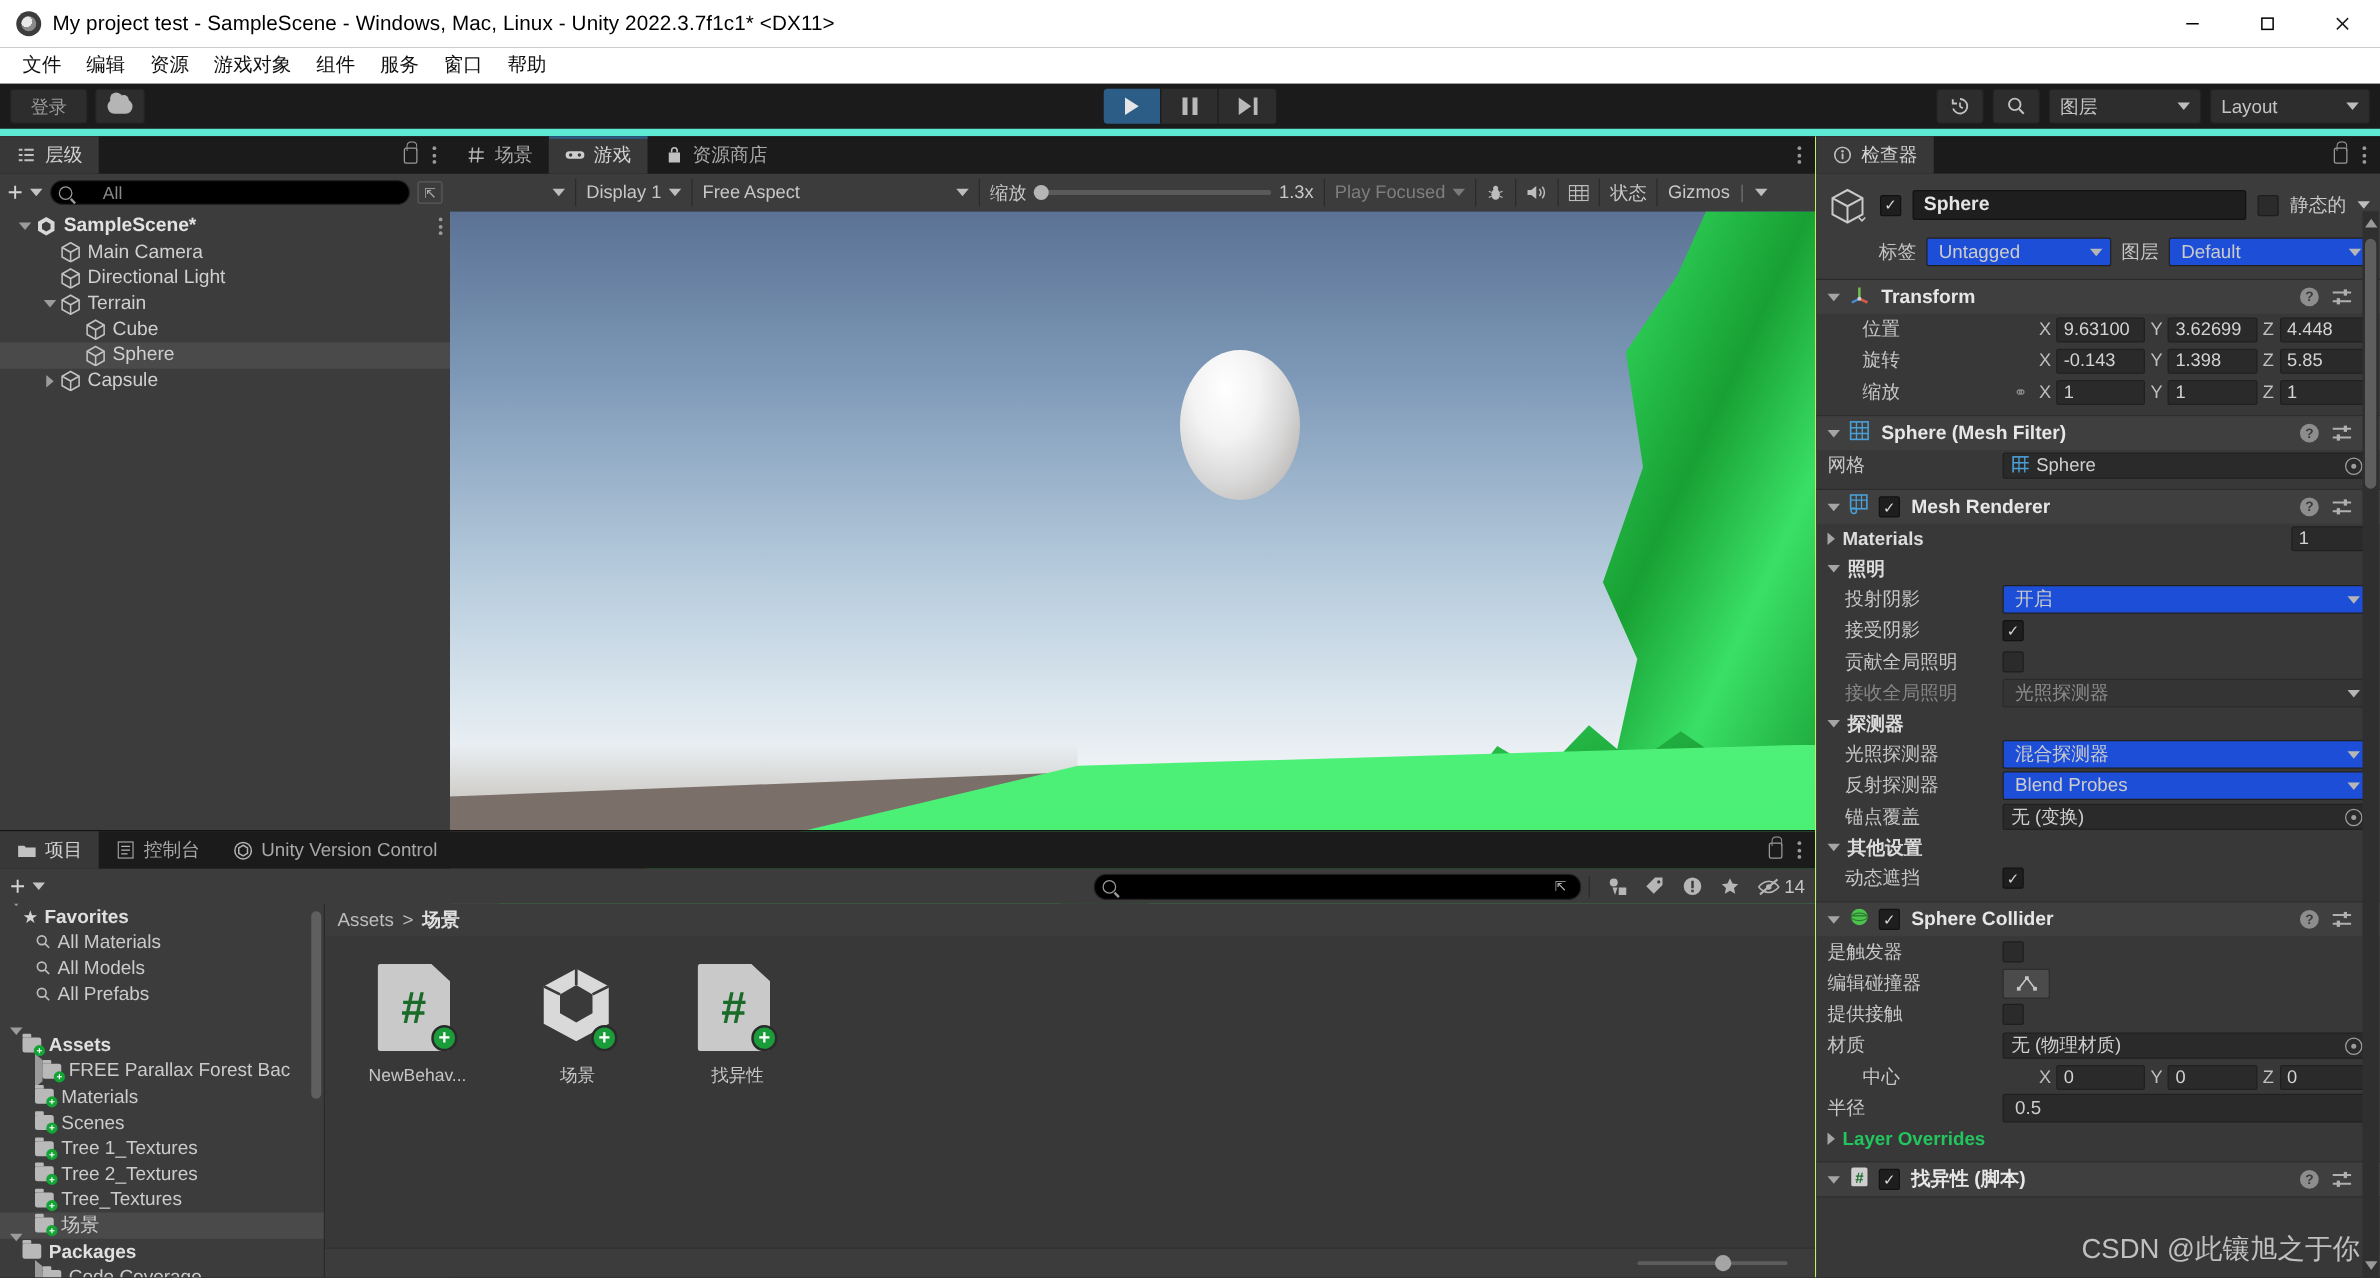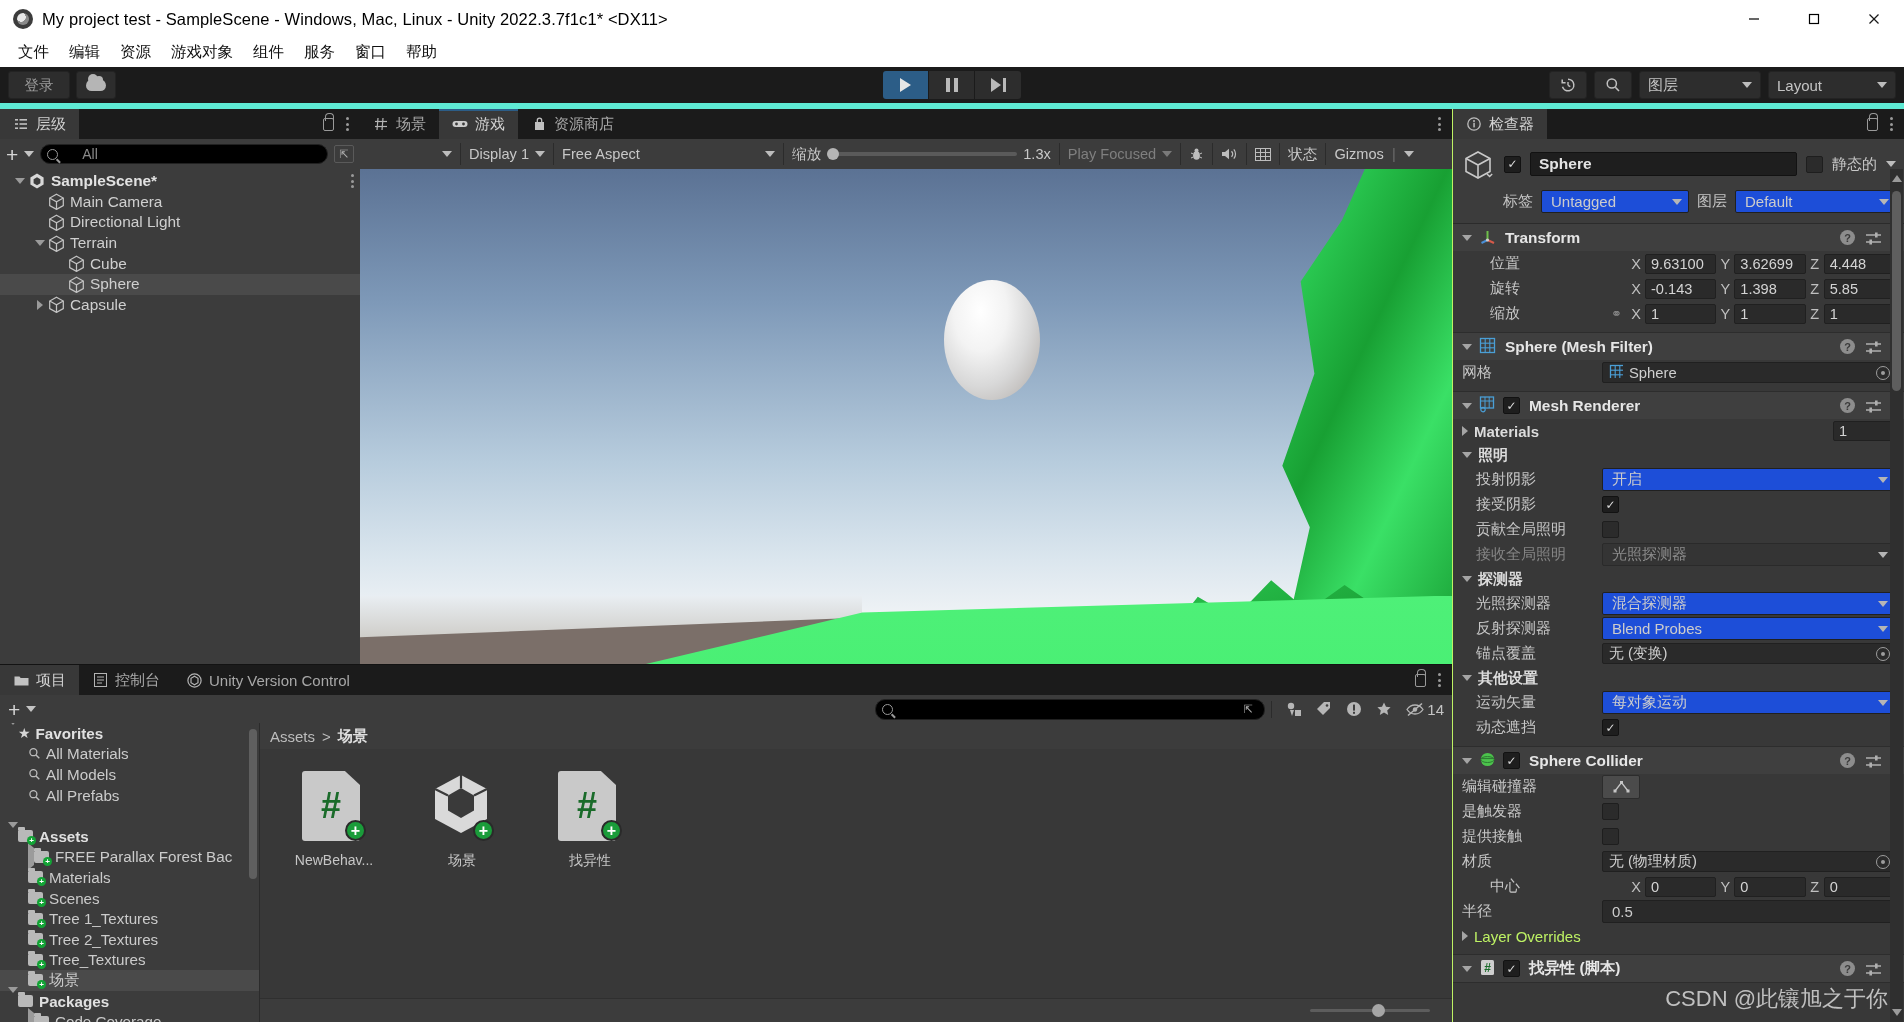--- a/index.html
+++ b/index.html
@@ -201,21 +201,21 @@
       display:flex;align-items:center;padding:0 4px 0 6px;gap:6px;color:#cfcfcf;font-size:14.8px;}
   .objfield .dot{ margin-left:auto;width:14px;height:14px;border-radius:50%;border:1.6px solid #9d9d9d;
       display:flex;align-items:center;justify-content:center;}
   .objfield .dot::after{content:"";width:4px;height:4px;border-radius:50%;background:#9d9d9d;}
   .ddflex{ flex:1; }
   .ddflex.dim{ background:#343434;color:#8c8c8c;border-color:#2a2a2a;}
   .foldrow{ display:flex;align-items:center;height:24px;padding:0 9px;gap:6px;}
   .foldrow .cr{ width:0;height:0;border-left:5px solid transparent;border-right:5px solid transparent;border-top:6px solid #a5a5a5;}
   .foldrow .cr.r{ border-left:6px solid #a5a5a5;border-top:5px solid transparent;border-bottom:5px solid transparent;border-right:none;}
   .foldrow .t{ font-weight:bold;color:#dcdcdc;font-size:15px;}
-  .foldrow .t.n{ font-weight:normal;color:#bef264; }
+  .foldrow .t.n{ font-weight:bold;color:#22c55e; }
   .countf{ width:62px;height:20px;background:#2a2a2a;border:1px solid #202020;border-radius:2px;color:#d4d4d4;
       font-size:14.6px;display:flex;align-items:center;padding:0 5px;margin-left:auto;}
   .editbtn{ width:38px;height:24px;background:#4b4b4b;border:1px solid #2c2c2c;border-radius:2px;
       display:flex;align-items:center;justify-content:center;}
   .insp-scroll{ position:absolute;right:1px;top:30px;bottom:0;width:13px;background:#2f2f2f;}
   .insp-scroll .th{ position:absolute;left:2px;top:22px;width:9px;height:200px;background:#5e5e5e;border-radius:5px;}
   .insp-scroll .ua,.insp-scroll .da{ position:absolute;left:2px;width:0;height:0;border-left:5px solid transparent;border-right:5px solid transparent;}
   .insp-scroll .ua{ top:6px;border-bottom:7px solid #9a9a9a;}
   .insp-scroll .da{ bottom:6px;border-top:7px solid #9a9a9a;}
   .watermark{ position:absolute; right:16px; bottom:8px; color:#d8d8d8; font-size:22px; opacity:.85; pointer-events:none;
@@ -788,27 +788,20 @@
                 <span class="objfield">
                   <span>无 (变换)</span>
                   <span class="dot"></span>
                 </span>
               </div>
               <div class="foldrow">
                 <span class="cr"></span>
                 <span class="t">其他设置</span>
               </div>
               <div class="prow2">
-                <span class="nm">运动矢量</span>
-                <span class="dd ddflex">
-                  <span class="v">每对象运动</span>
-                  <span class="cr"></span>
-                </span>
-              </div>
-              <div class="prow2">
                 <span class="nm">动态遮挡</span>
                 <span class="chk">✓</span>
               </div>
               <div style="height:6px"></div>
             </div>
             <div class="comp">
               <div class="comphead">
                 <span class="cr" style="width:0;height:0;border-left:5px solid transparent;border-right:5px solid transparent;border-top:6px solid #a5a5a5"></span>
                 <span><svg width="17" height="17" viewBox="0 0 17 17">
                     <circle cx="8.5" cy="8.5" r="6.6" fill="#4cc34c"></circle>
@@ -826,33 +819,33 @@
                       <rect x="3.4" y="7.5" width="2.6" height="5" fill="#b0b0b0"></rect>
                     </svg></span>
                   <span class="kebab">
                     <i></i>
                     <i></i>
                     <i></i>
                   </span>
                 </span>
               </div>
               <div class="prow2">
+                <span class="nm nopad">是触发器</span>
+                <span class="chk empty">✓</span>
+              </div>
+              <div class="prow2">
                 <span class="nm nopad">编辑碰撞器</span>
                 <span class="editbtn">
                   <svg width="17" height="13" viewBox="0 0 17 13">
                     <path d="M2 11 8.5 2.5 15 11" fill="none" stroke="#c6c6c6" stroke-width="1.3"></path>
                     <rect x="0.5" y="9.5" width="3" height="3" fill="#c6c6c6"></rect>
                     <rect x="13.5" y="9.5" width="3" height="3" fill="#c6c6c6"></rect>
                     <rect x="7" y="1" width="3" height="3" fill="#c6c6c6"></rect>
                   </svg>
                 </span>
-              </div>
-              <div class="prow2">
-                <span class="nm nopad">是触发器</span>
-                <span class="chk empty">✓</span>
               </div>
               <div class="prow2">
                 <span class="nm nopad">提供接触</span>
                 <span class="chk empty">✓</span>
               </div>
               <div class="prow2">
                 <span class="nm nopad">材质</span>
                 <span class="objfield">
                   <span>无 (物理材质)</span>
                   <span class="dot"></span>

